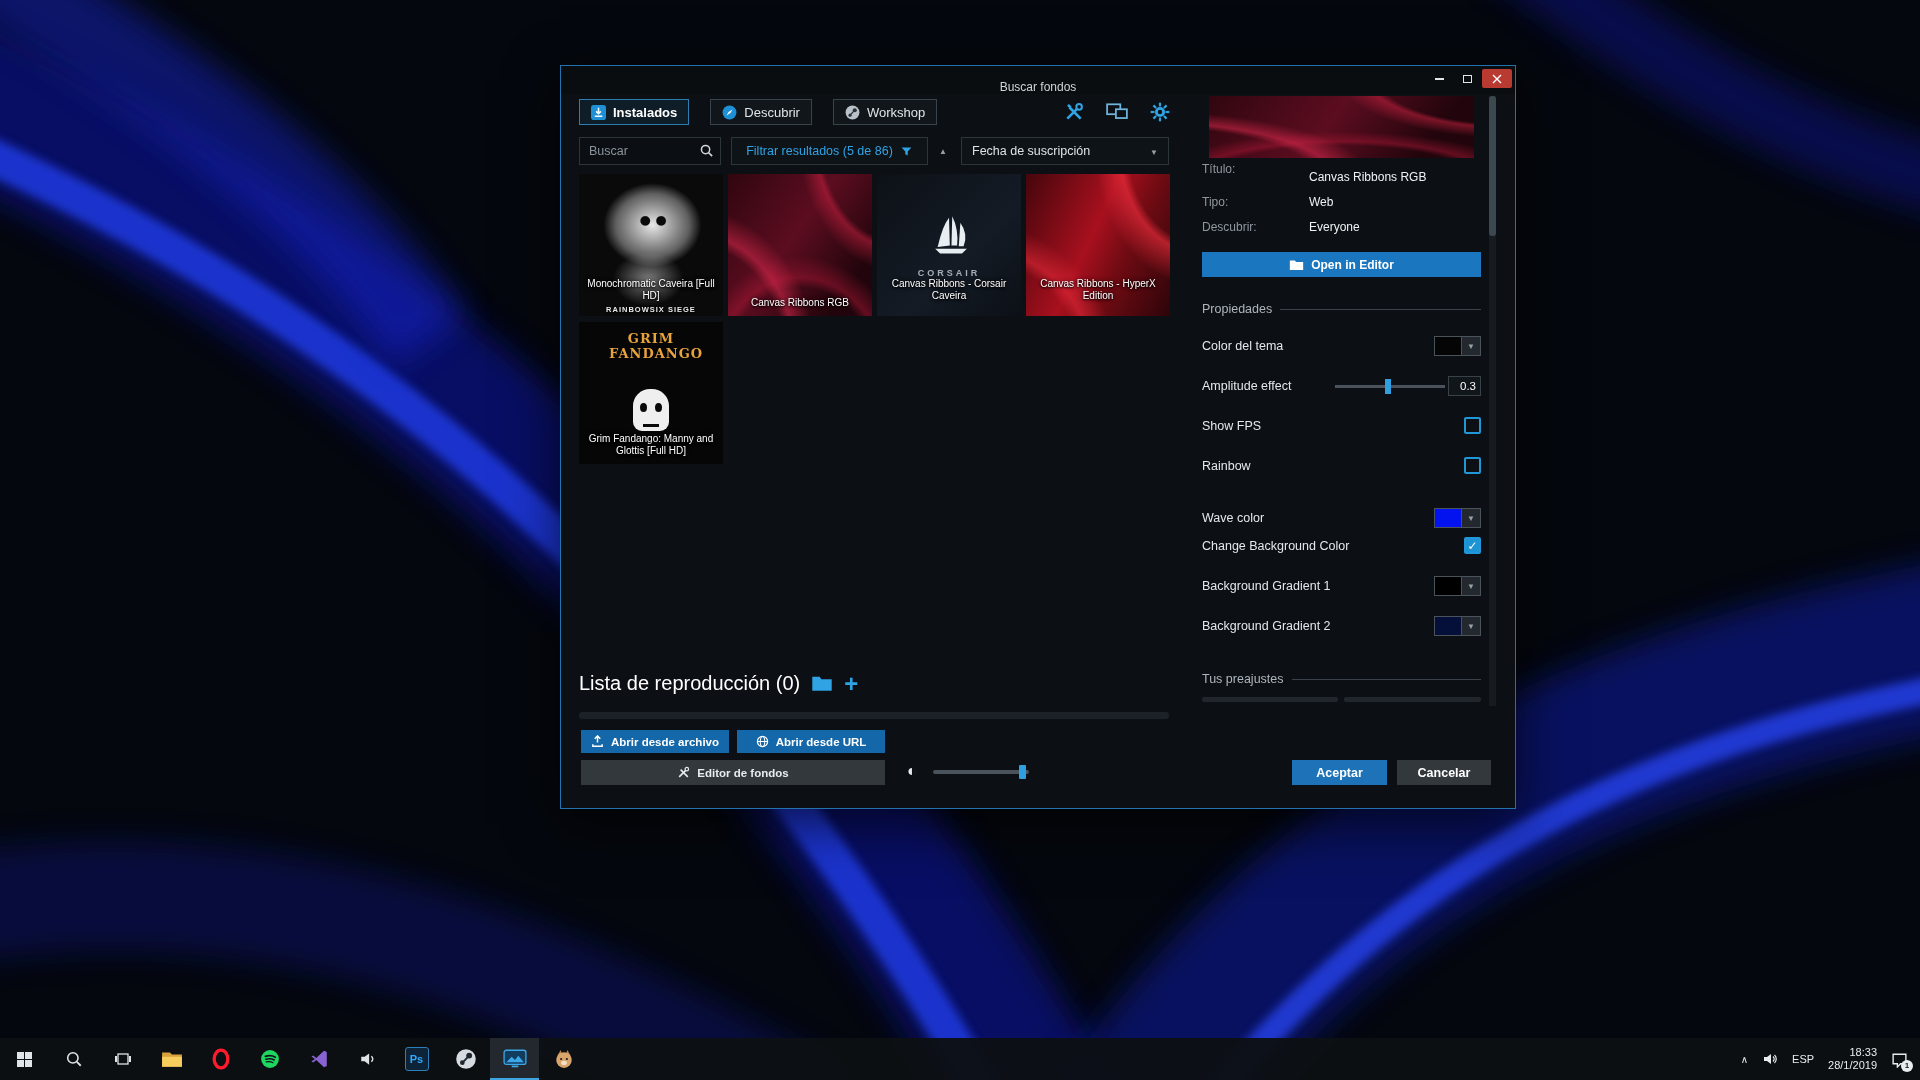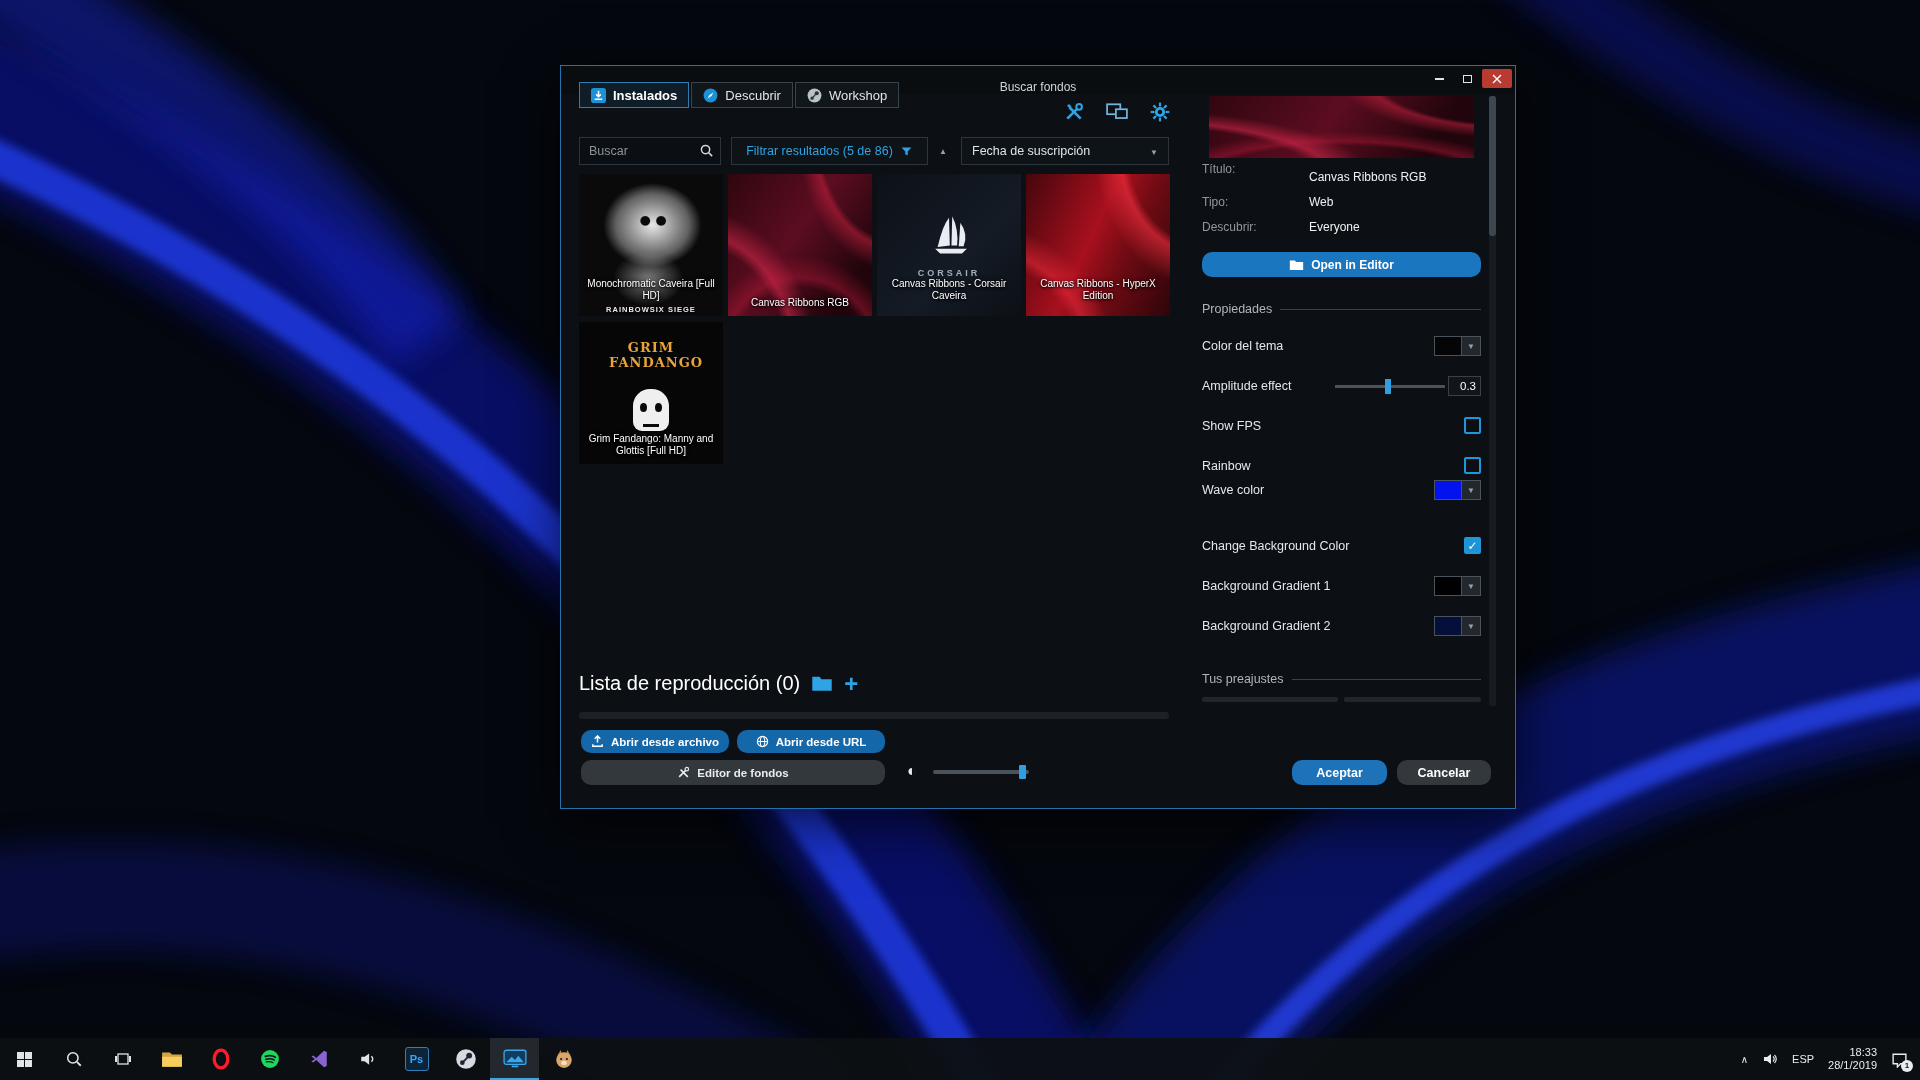--- a/index.html
+++ b/index.html
@@ -13,21 +13,21 @@
     background:#0c1014;border:1px solid #2472ad;box-shadow:0 14px 50px rgba(0,0,0,.65)}
   .titlebar{position:absolute;left:0;top:0;right:0;height:28px;background:#0a0d10;display:flex;align-items:flex-end;justify-content:center}
   .win-title{font-size:12px;color:#cfd5da}
   .win-controls{position:absolute;right:3px;top:3px;display:flex;gap:2px}
   .wc{width:26px;height:19px;display:flex;align-items:center;justify-content:center;color:#dfe4e8}
   .wc.close{width:30px;background:#b83a31;border-radius:2px}
   .g-min{display:block;width:9px;height:2px;background:#dfe4e8}
   .g-max{display:block;width:9px;height:8px;border:1px solid #dfe4e8}
 
   
-  .tabs{position:absolute;left:18px;top:16px;display:flex;gap:2px}
+  .tabs{position:absolute;left:18px;top:33px;display:flex;gap:21px}
   .tab{height:26px;padding:0 11px;display:flex;align-items:center;gap:7px;font-size:13px;color:#dfe5ea;
     background:#11161b;border:1px solid #39434c;cursor:pointer}
   .tab.active{background:#0f1d29;border-color:#2e7cb0;color:#fff;font-weight:bold}
   .tab svg{display:block}
 
   
   .toolbar-icons{position:absolute;left:503px;top:36px;width:106px;display:flex;justify-content:space-between;align-items:center}
   .toolbar-icons > *{cursor:pointer}
 
   
@@ -66,37 +66,37 @@
     linear-gradient(125deg,#30060f,#5c0d20 45%,#22050c 82%)}
   .art-corsair{background:linear-gradient(135deg,#0d1117,#141b25 60%,#0c1016)}
   .art-corsair svg{position:absolute;left:50%;top:42%;transform:translate(-50%,-50%)}
   .corsair-text{position:absolute;left:0;right:0;top:66%;text-align:center;color:#c9d2da;font-size:9px;letter-spacing:3px;font-weight:bold;opacity:.8}
   .art-hyperx{background:
     radial-gradient(110% 150% at 120% -20%, rgba(0,0,0,0) 45%, rgba(235,45,60,.65) 50%, rgba(120,8,16,0) 66%),
     radial-gradient(140% 150% at -30% 135%, rgba(0,0,0,0) 48%, rgba(225,40,55,.6) 54%, rgba(0,0,0,0) 66%),
     linear-gradient(115deg,#45060c,#a8101e 45%,#700b13 65%,#2c0509)}
   .art-grim{background:#060606}
   .grim-title{position:absolute;left:0;right:0;top:9px;text-align:center;color:#e8a33c;font-family:"DejaVu Serif",serif;
-    font-size:13px;line-height:15px;font-weight:bold;letter-spacing:1px;width:84px;margin:9px auto}
+    font-size:13px;line-height:15px;font-weight:bold;letter-spacing:1px;width:84px;margin:0 auto}
   .grim-skull{position:absolute;left:50%;top:47%;width:36px;height:42px;transform:translateX(-50%);
     background:#efefef;border-radius:17px 17px 9px 9px}
   .grim-skull::before{content:"";position:absolute;left:7px;top:14px;width:7px;height:9px;border-radius:50%;
     background:#0a0a0a;box-shadow:15px 0 0 #0a0a0a}
   .grim-skull::after{content:"";position:absolute;left:10px;bottom:4px;width:16px;height:3px;background:#0a0a0a}
 
   
   .playlist-head{position:absolute;left:18px;top:606px;display:flex;align-items:center;gap:11px}
   .playlist-title{color:#fff;font-size:20px}
   .plus-icon{color:#2fa3e4;font-size:24px;font-weight:bold;line-height:20px;cursor:pointer}
   .plus-icon::before{content:"+"}
   .playlist-strip{position:absolute;left:18px;top:646px;width:590px;height:7px;background:#1b2127;border-radius:3px;cursor:pointer}
 
   
   .btn{display:flex;align-items:center;justify-content:center;gap:7px;font-size:11.5px;font-weight:bold;color:#fff;
-    border-radius:10px;cursor:pointer}
+    border-radius:0;cursor:pointer}
   .btn.blue{background:#1467a8}
   .btn.gray{background:#33383d}
   .btn-openfile{position:absolute;left:20px;top:664px;width:148px;height:23px}
   .btn-openurl{position:absolute;left:176px;top:664px;width:148px;height:23px}
   .btn-editor{position:absolute;left:20px;top:694px;width:304px;height:25px;color:#e8ecef}
   .contrast-icon{position:absolute;left:346px;top:696px;font-size:16px;color:#e8ecef;cursor:pointer}
   .contrast-icon::before{content:"◐"}
   .vol-slider{position:absolute;left:372px;top:704px;width:96px;height:4px;background:#4a535b;border-radius:2px;cursor:pointer}
   .vol-slider .handle{position:absolute;left:86px;top:-5px;width:7px;height:14px;background:#2f9fe0;border-radius:1px;cursor:pointer}
 
@@ -378,21 +378,21 @@
       </div>
     </div>
 
     <div class="prop-row" style="top:390px">
       <span class="prop-label">Rainbow</span>
       <div class="checkbox">
         
       </div>
     </div>
 
-    <div class="prop-row" style="top:414px">
+    <div class="prop-row" style="top:442px">
       <span class="prop-label">Wave color</span>
       <div class="color-widget">
         <span class="swatch" style="background-color: rgb(2, 19, 240);"></span>
         <span class="cw-caret caret"></span>
       </div>
     </div>
 
     <div class="prop-row" style="top:470px">
       <span class="prop-label">Change Background Color</span>
       <div class="checkbox checked">

